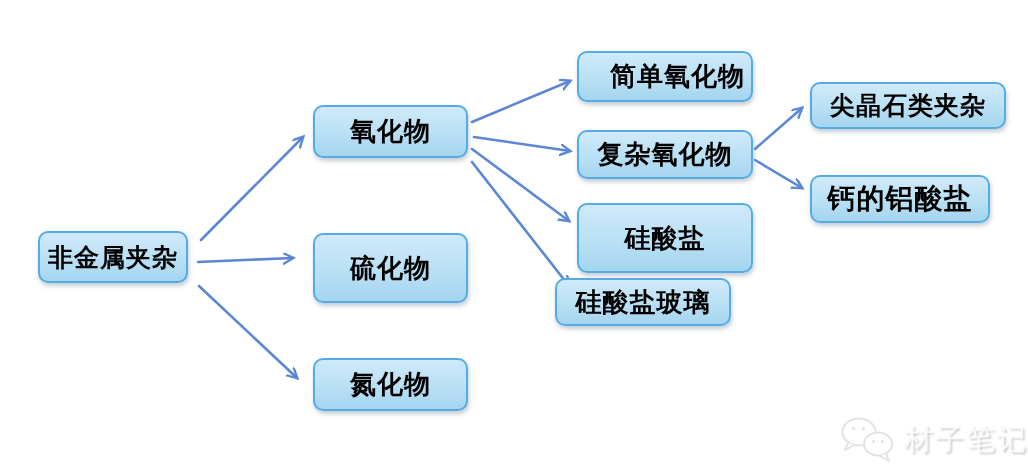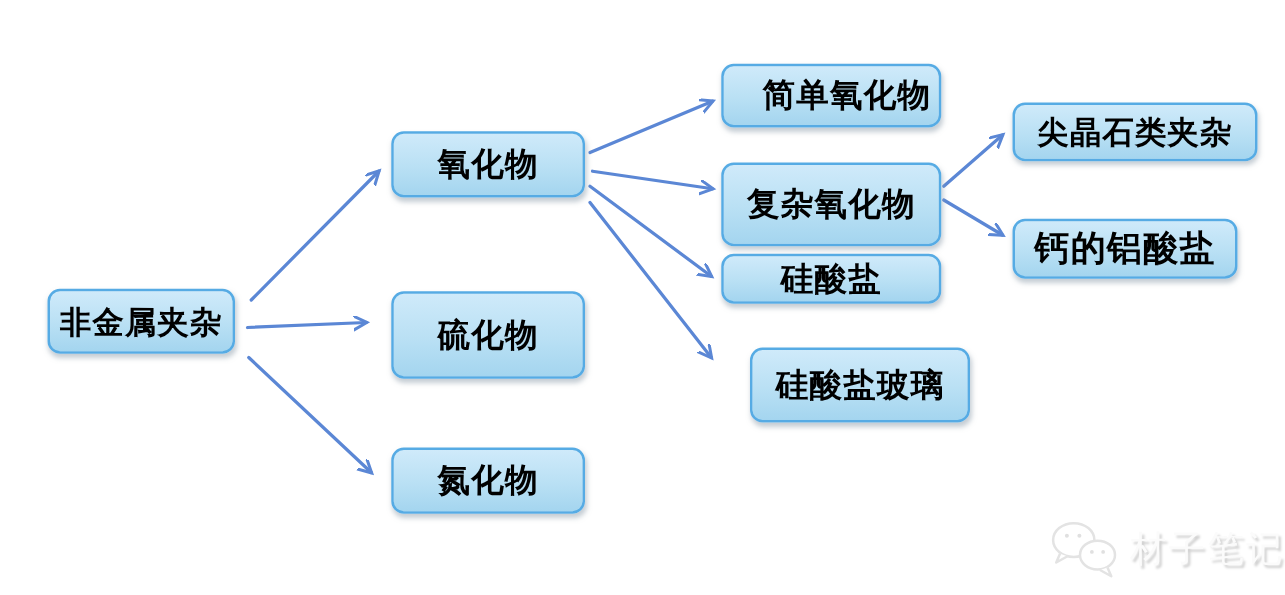--- a/index.html
+++ b/index.html
@@ -69,25 +69,25 @@
   <div class="node" style="left:38px;top:231px;width:150px;height:52px;font-size:25px;">非金属夹杂</div>
 
   <div class="node" style="left:313px;top:105px;width:155px;height:53px;">氧化物</div>
 
   <div class="node" style="left:313px;top:233px;width:155px;height:70px;">硫化物</div>
 
   <div class="node" style="left:313px;top:358px;width:155px;height:53px;">氮化物</div>
 
   <div class="node" style="left:577px;top:51px;width:176px;height:51px;padding-left:25px;">简单氧化物</div>
 
-  <div class="node" style="left:577px;top:130px;width:176px;height:67px;">复杂氧化物</div>
+  <div class="node" style="left:577px;top:130px;width:176px;height:49px;">复杂氧化物</div>
 
-  <div class="node" style="left:577px;top:203px;width:176px;height:40px;">硅酸盐</div>
+  <div class="node" style="left:577px;top:203px;width:176px;height:70px;">硅酸盐</div>
 
-  <div class="node" style="left:600px;top:278px;width:176px;height:60px;">硅酸盐玻璃</div>
+  <div class="node" style="left:555px;top:278px;width:176px;height:48px;">硅酸盐玻璃</div>
 
   <div class="node" style="left:810px;top:82px;width:196px;height:47px;font-size:25px;">尖晶石类夹杂</div>
 
   <div class="node" style="left:810px;top:175px;width:180px;height:48px;font-size:28px;">钙的铝酸盐</div>
 
   <div class="watermark">
     <svg class="wm-icon" viewBox="0 0 58 50">
 
       <ellipse cx="21" cy="17" rx="16.5" ry="13.5" fill="#ffffff" stroke="#e3e3e3" stroke-width="2"></ellipse>
       <path d="M10 28 L7 35 L16 30" fill="#ffffff" stroke="#e3e3e3" stroke-width="2" stroke-linejoin="round"></path>

